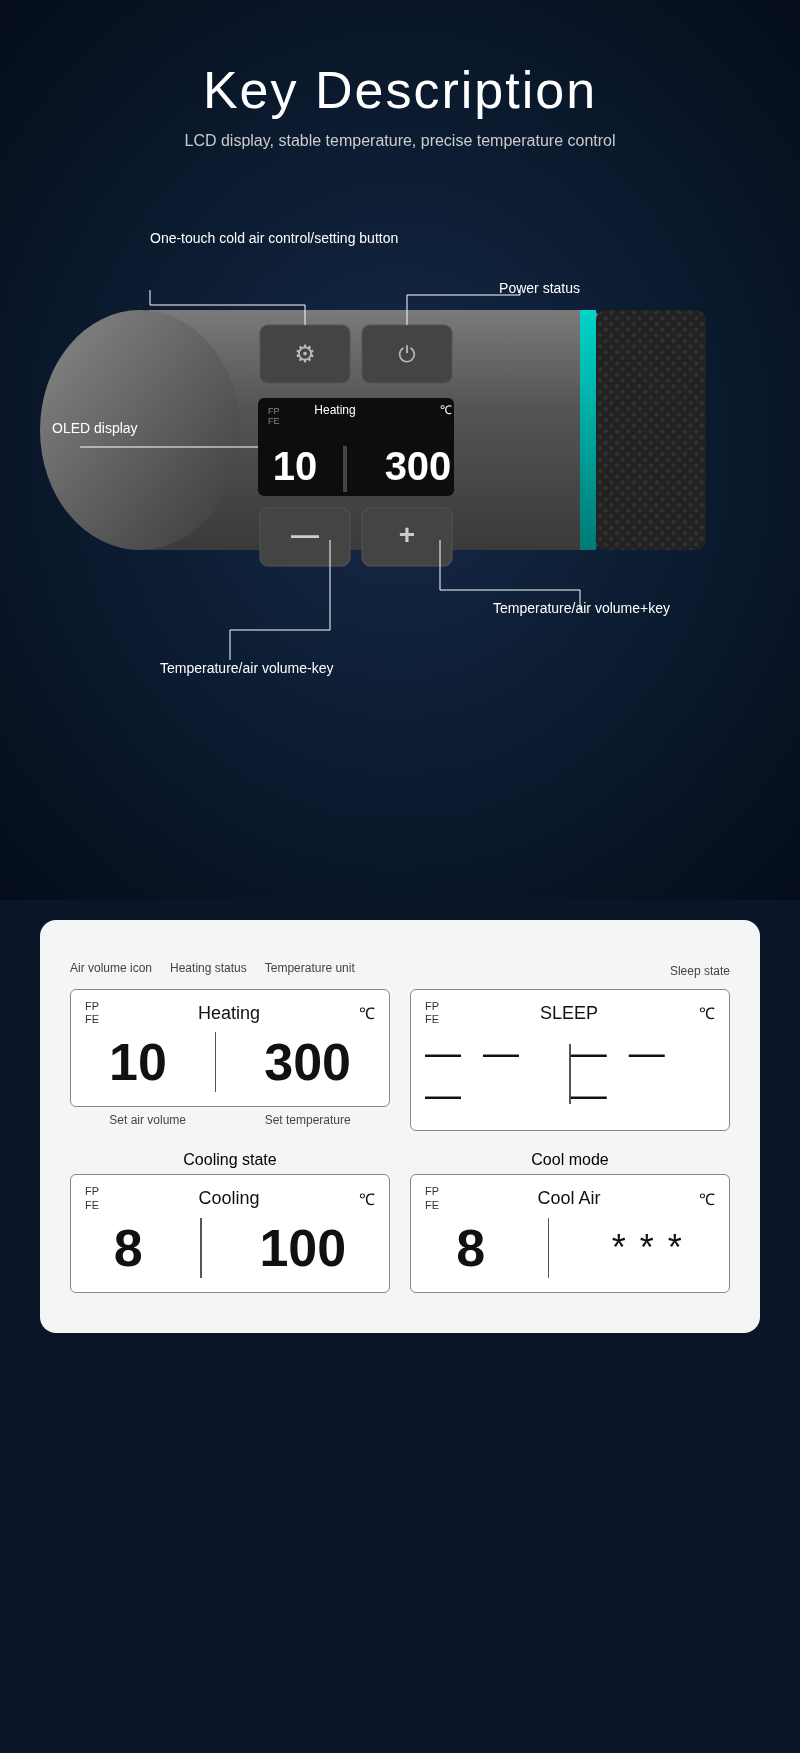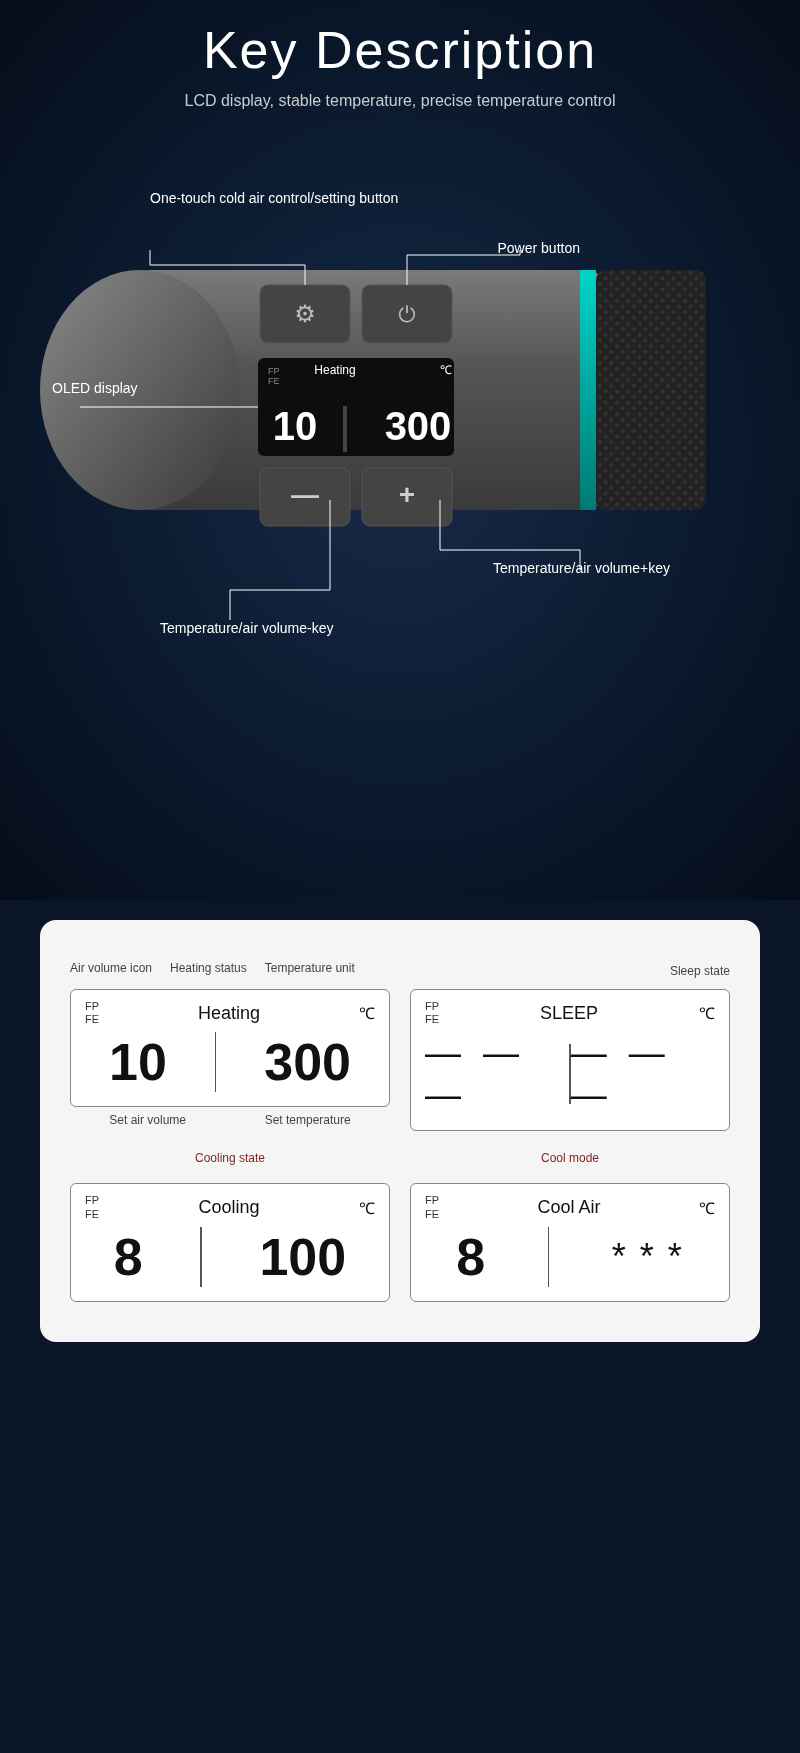--- a/index.html
+++ b/index.html
@@ -7,21 +7,21 @@
       width: 800px;
       min-height: 1753px;
       font-family: Arial, sans-serif;
       background: #0a1628;
       overflow-x: hidden;
     }
 
     
     .top-section {
       background: radial-gradient(ellipse at center, #1a2a4a 0%, #0d1e35 40%, #050d1a 100%);
-      padding: 20px 0 60px;
+      padding: 60px 0 60px;
       position: relative;
       min-height: 900px;
     }
 
     .page-title {
       text-align: center;
       color: #ffffff;
       font-size: 52px;
       font-weight: 300;
       letter-spacing: 2px;
@@ -136,24 +136,24 @@
     }
 
     .annotation-below {
       display: flex;
       justify-content: space-around;
       margin-top: 6px;
     }
 
     
     .label-above {
-      font-size: 12px;
-      color: #7f1d1d;
+      font-size: 16px;
+      color: #000000;
       text-align: center;
-      margin-bottom: 18px;
+      margin-bottom: 5px;
     }
 
     .bottom-outer {
       background: #0a1628;
       padding: 20px 20px 40px;
     }
 
     
     .ann-text {
       font-size: 12px;
@@ -163,21 +163,21 @@
 </head>
 <body>
 
 <div class="top-section">
   <h1 class="page-title">Key Description</h1>
   <p class="page-subtitle">LCD display, stable temperature, precise temperature control</p>
 
   <div class="device-area">
 
     <div class="annotation" style="top: 20px; left: 150px;">One-touch cold air control/setting button</div>
-    <div class="annotation" style="top: 70px; right: 220px;">Power button</div>
+    <div class="annotation" style="top: 70px; right: 220px;">Power status</div>
 
     <svg width="680" height="280" style="position:absolute; left:40px; top:80px;">
 
       <defs>
         <linearGradient id="bodyGrad" x1="0" y1="0" x2="0" y2="1">
           <stop offset="0%" stop-color="#7a7a7a"></stop>
           <stop offset="40%" stop-color="#555"></stop>
           <stop offset="100%" stop-color="#3a3a3a"></stop>
         </linearGradient>
         <linearGradient id="capGrad" x1="0" y1="0" x2="1" y2="1">

